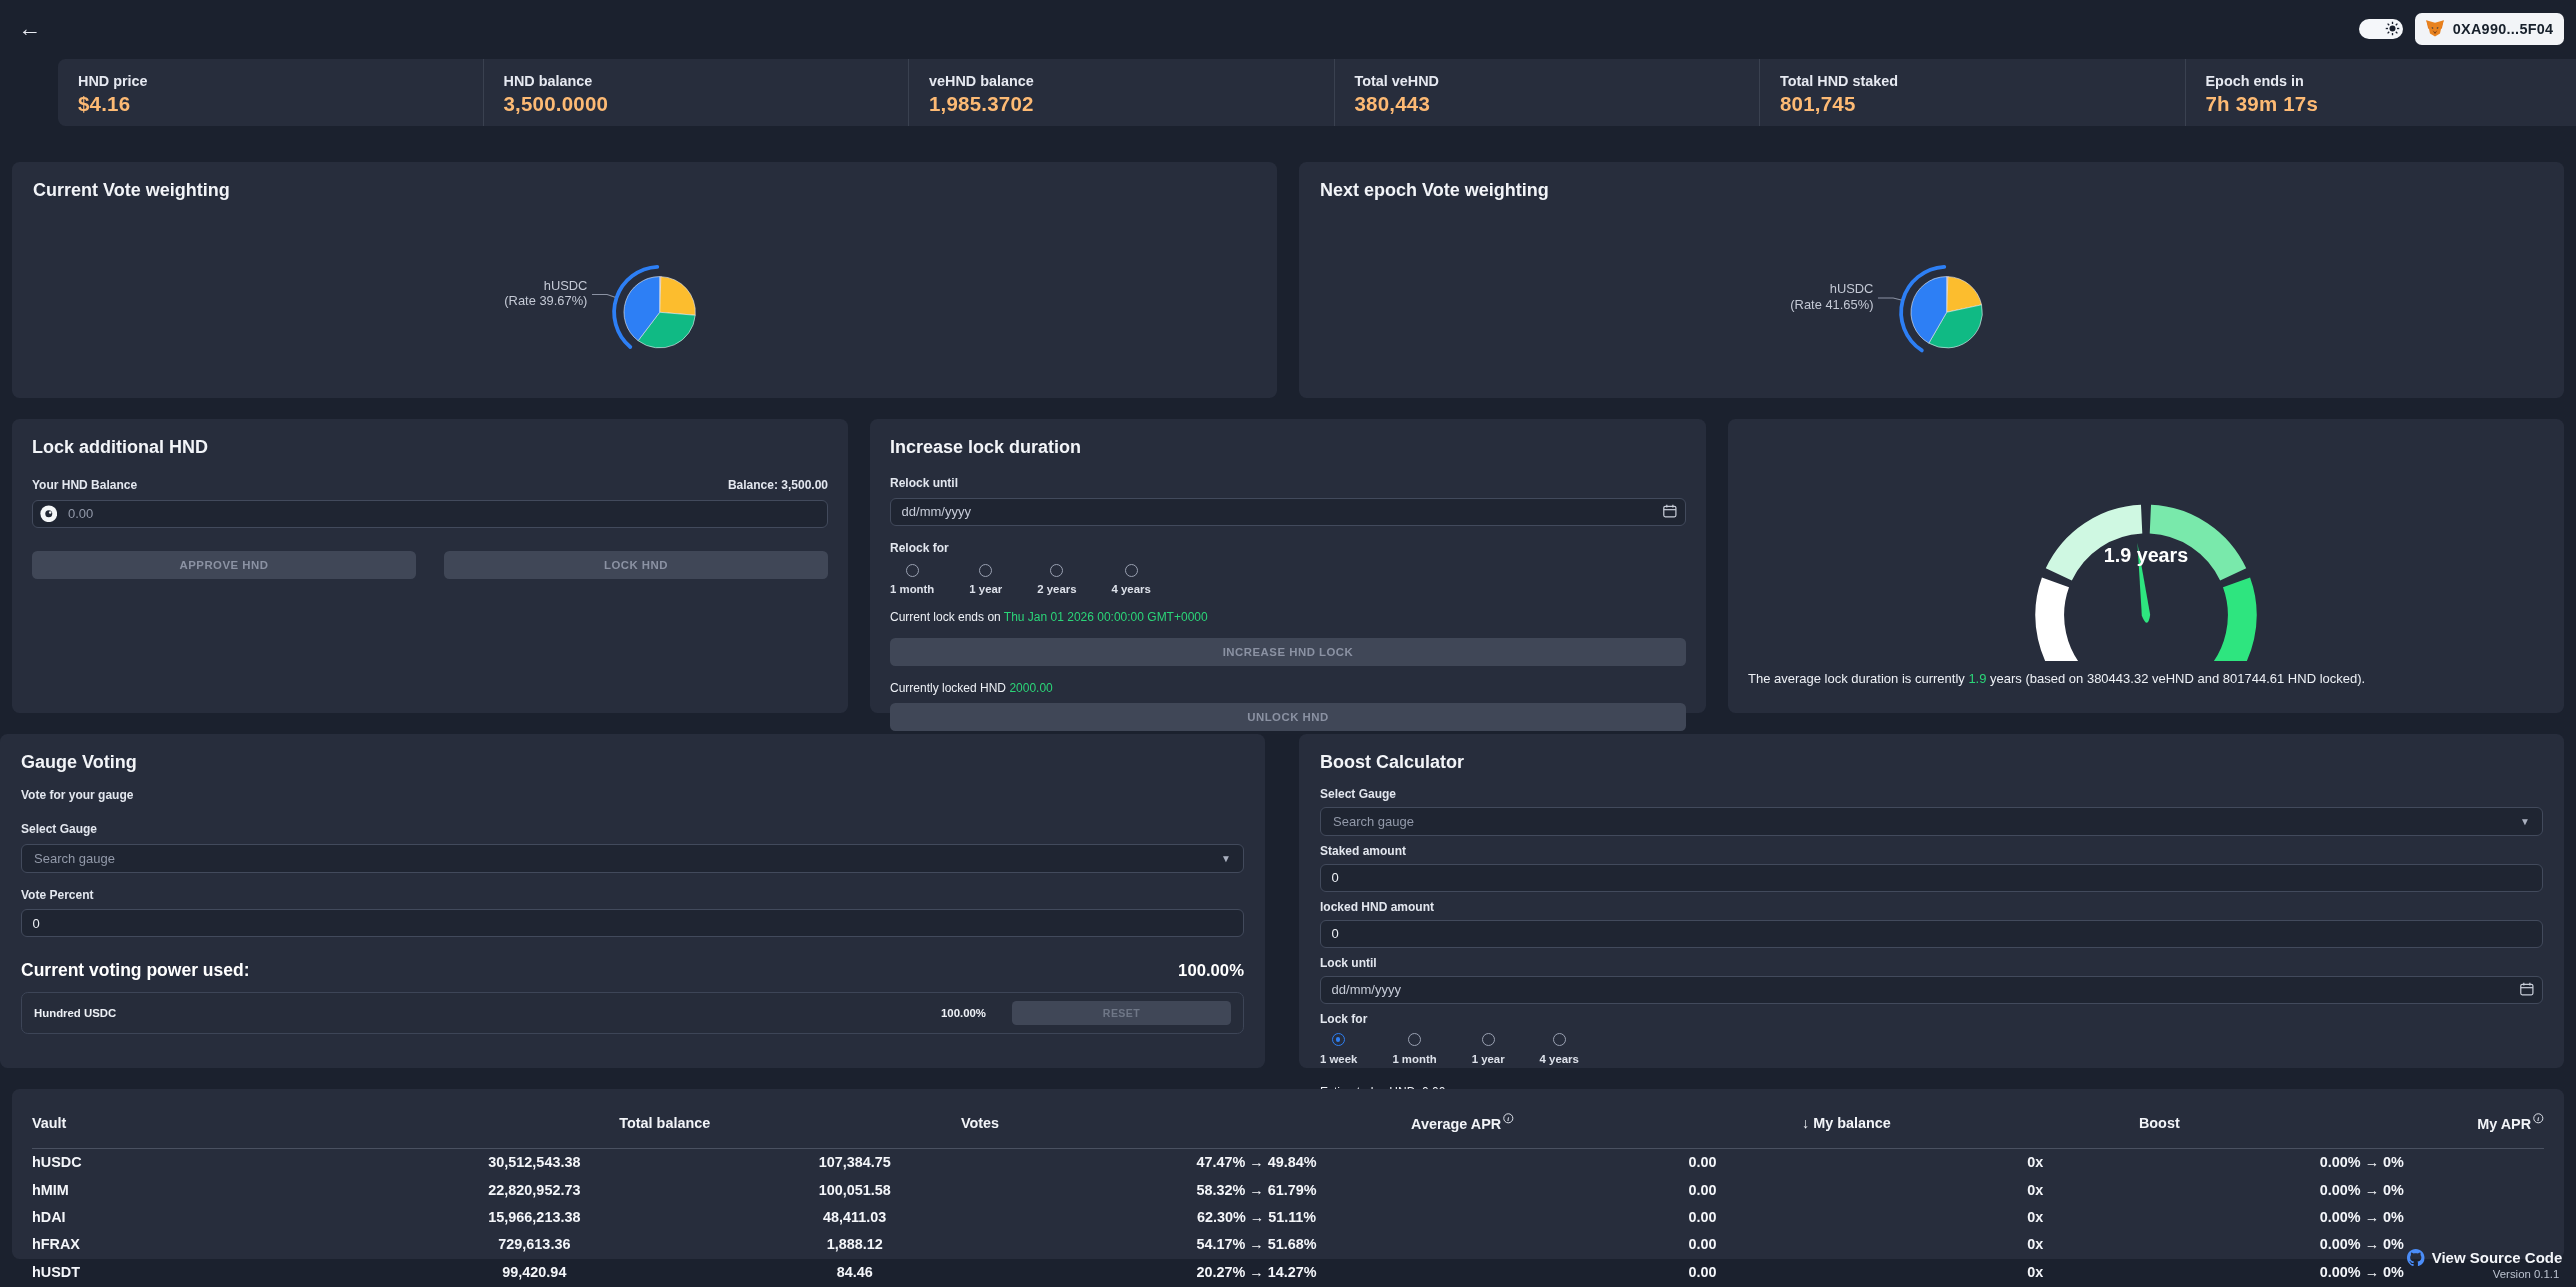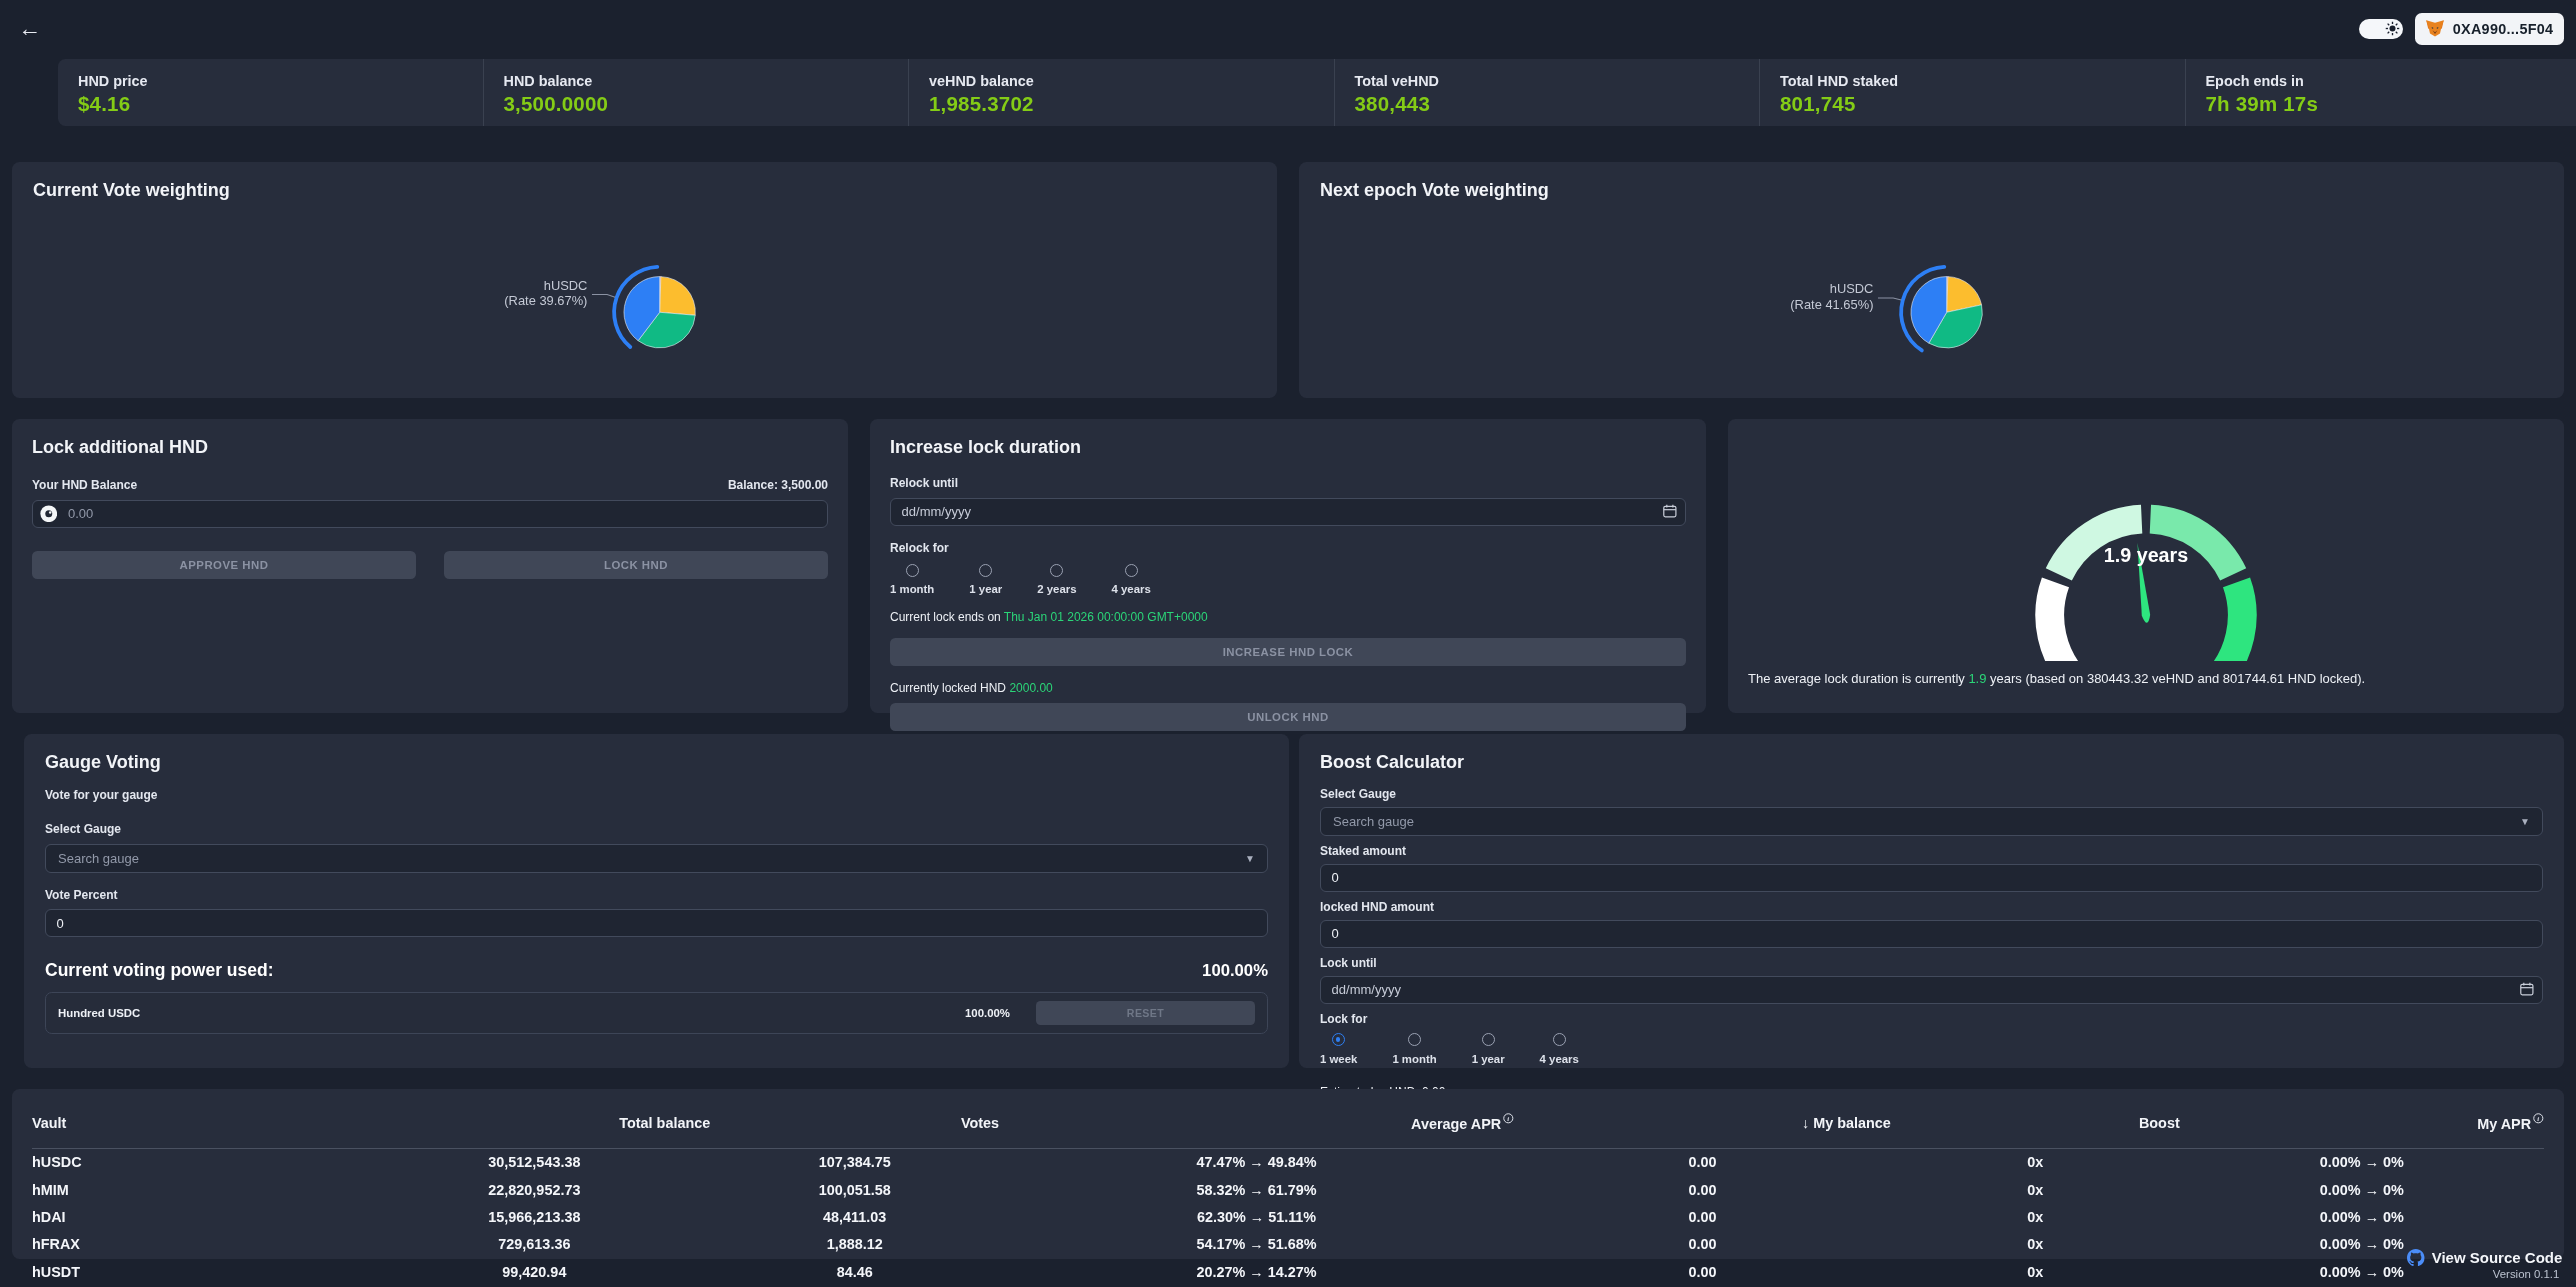--- a/index.html
+++ b/index.html
@@ -18,35 +18,35 @@
   .theme-toggle svg { position:absolute; right:3px; top:2.7px; }
   .wallet-btn { height:32px; background:#f2f4f7; border-radius:6.8px; display:flex; align-items:center; gap:7.6px; padding:0 10.6px; cursor:pointer; }
   .wallet-btn .addr { font-size:14.4px; font-weight:bold; color:#17202b; letter-spacing:0.3px; }
 
   
   .stats-bar { position:absolute; left:12px; top:59px; width:2552px; height:67px;
     background:#272d3c; border-radius:7.6px; display:flex;margin-left:46px; }
   .stat-cell { flex:1; padding:13.7px 0 0 20px; position:relative; }
   .stat-cell + .stat-cell { border-left:0.8px solid #3a4150; }
   .stat-label { font-size:14.4px; font-weight:bold; color:#e6e9f1; }
-  .stat-value { font-size:20.5px; font-weight:bold; color:#84cc16; margin-top:3.8px; letter-spacing:0.2px; }
+  .stat-value { font-size:20.5px; font-weight:bold; color:#fdba74; margin-top:3.8px; letter-spacing:0.2px; }
 
   
   .card { position:absolute; background:#272d3c; border-radius:7.6px; }
   .card-title { font-size:18px; font-weight:bold; color:#f2f4f8; }
 
   .pie-card-1 { left:12px;  top:162px; width:1265px; height:236px; padding:18px 21px; }
   .pie-card-2 { left:1299px;top:162px; width:1265px; height:236px; padding:18px 21px; }
   .pie-wrap { display:flex; justify-content:center; margin-top:13.7px; }
 
   .lock-card   { left:12px;   top:419px; width:836px; height:294px; padding:18px 20px; }
   .relock-card { left:870px; top:419px; width:836px; height:294px; padding:18px 20px; }
   .gaugechart-card { left:1728px; top:419px; width:836px; height:294px; padding:13.7px 20px; }
 
-  .vote-card  { left:24px;   top:734px; width:1265px; height:334px; padding:18px 21px; }
+  .vote-card  { left:0;   top:734px; width:1265px; height:334px; padding:18px 21px; }
   .boost-card { left:1299px; top:734px; width:1265px; height:334px; padding:18px 21px; }
 
   .field-label { font-size:12px; font-weight:bold; color:#e3e7ef; }
   .between { display:flex; justify-content:space-between; align-items:baseline; }
 
   .tb-input { width:100%; height:28px; background:#1f2532; border:0.8px solid #424a5c; border-radius:6px;
     color:#eef1f6; font-size:13px; font-family:"Liberation Sans",sans-serif; padding:0 10.6px; outline:none; }
   .tb-input::placeholder { color:#9299a9; opacity:1; }
   .input-wrap { position:relative; }
   .input-wrap.with-icon .tb-input { padding-left:35px; }

